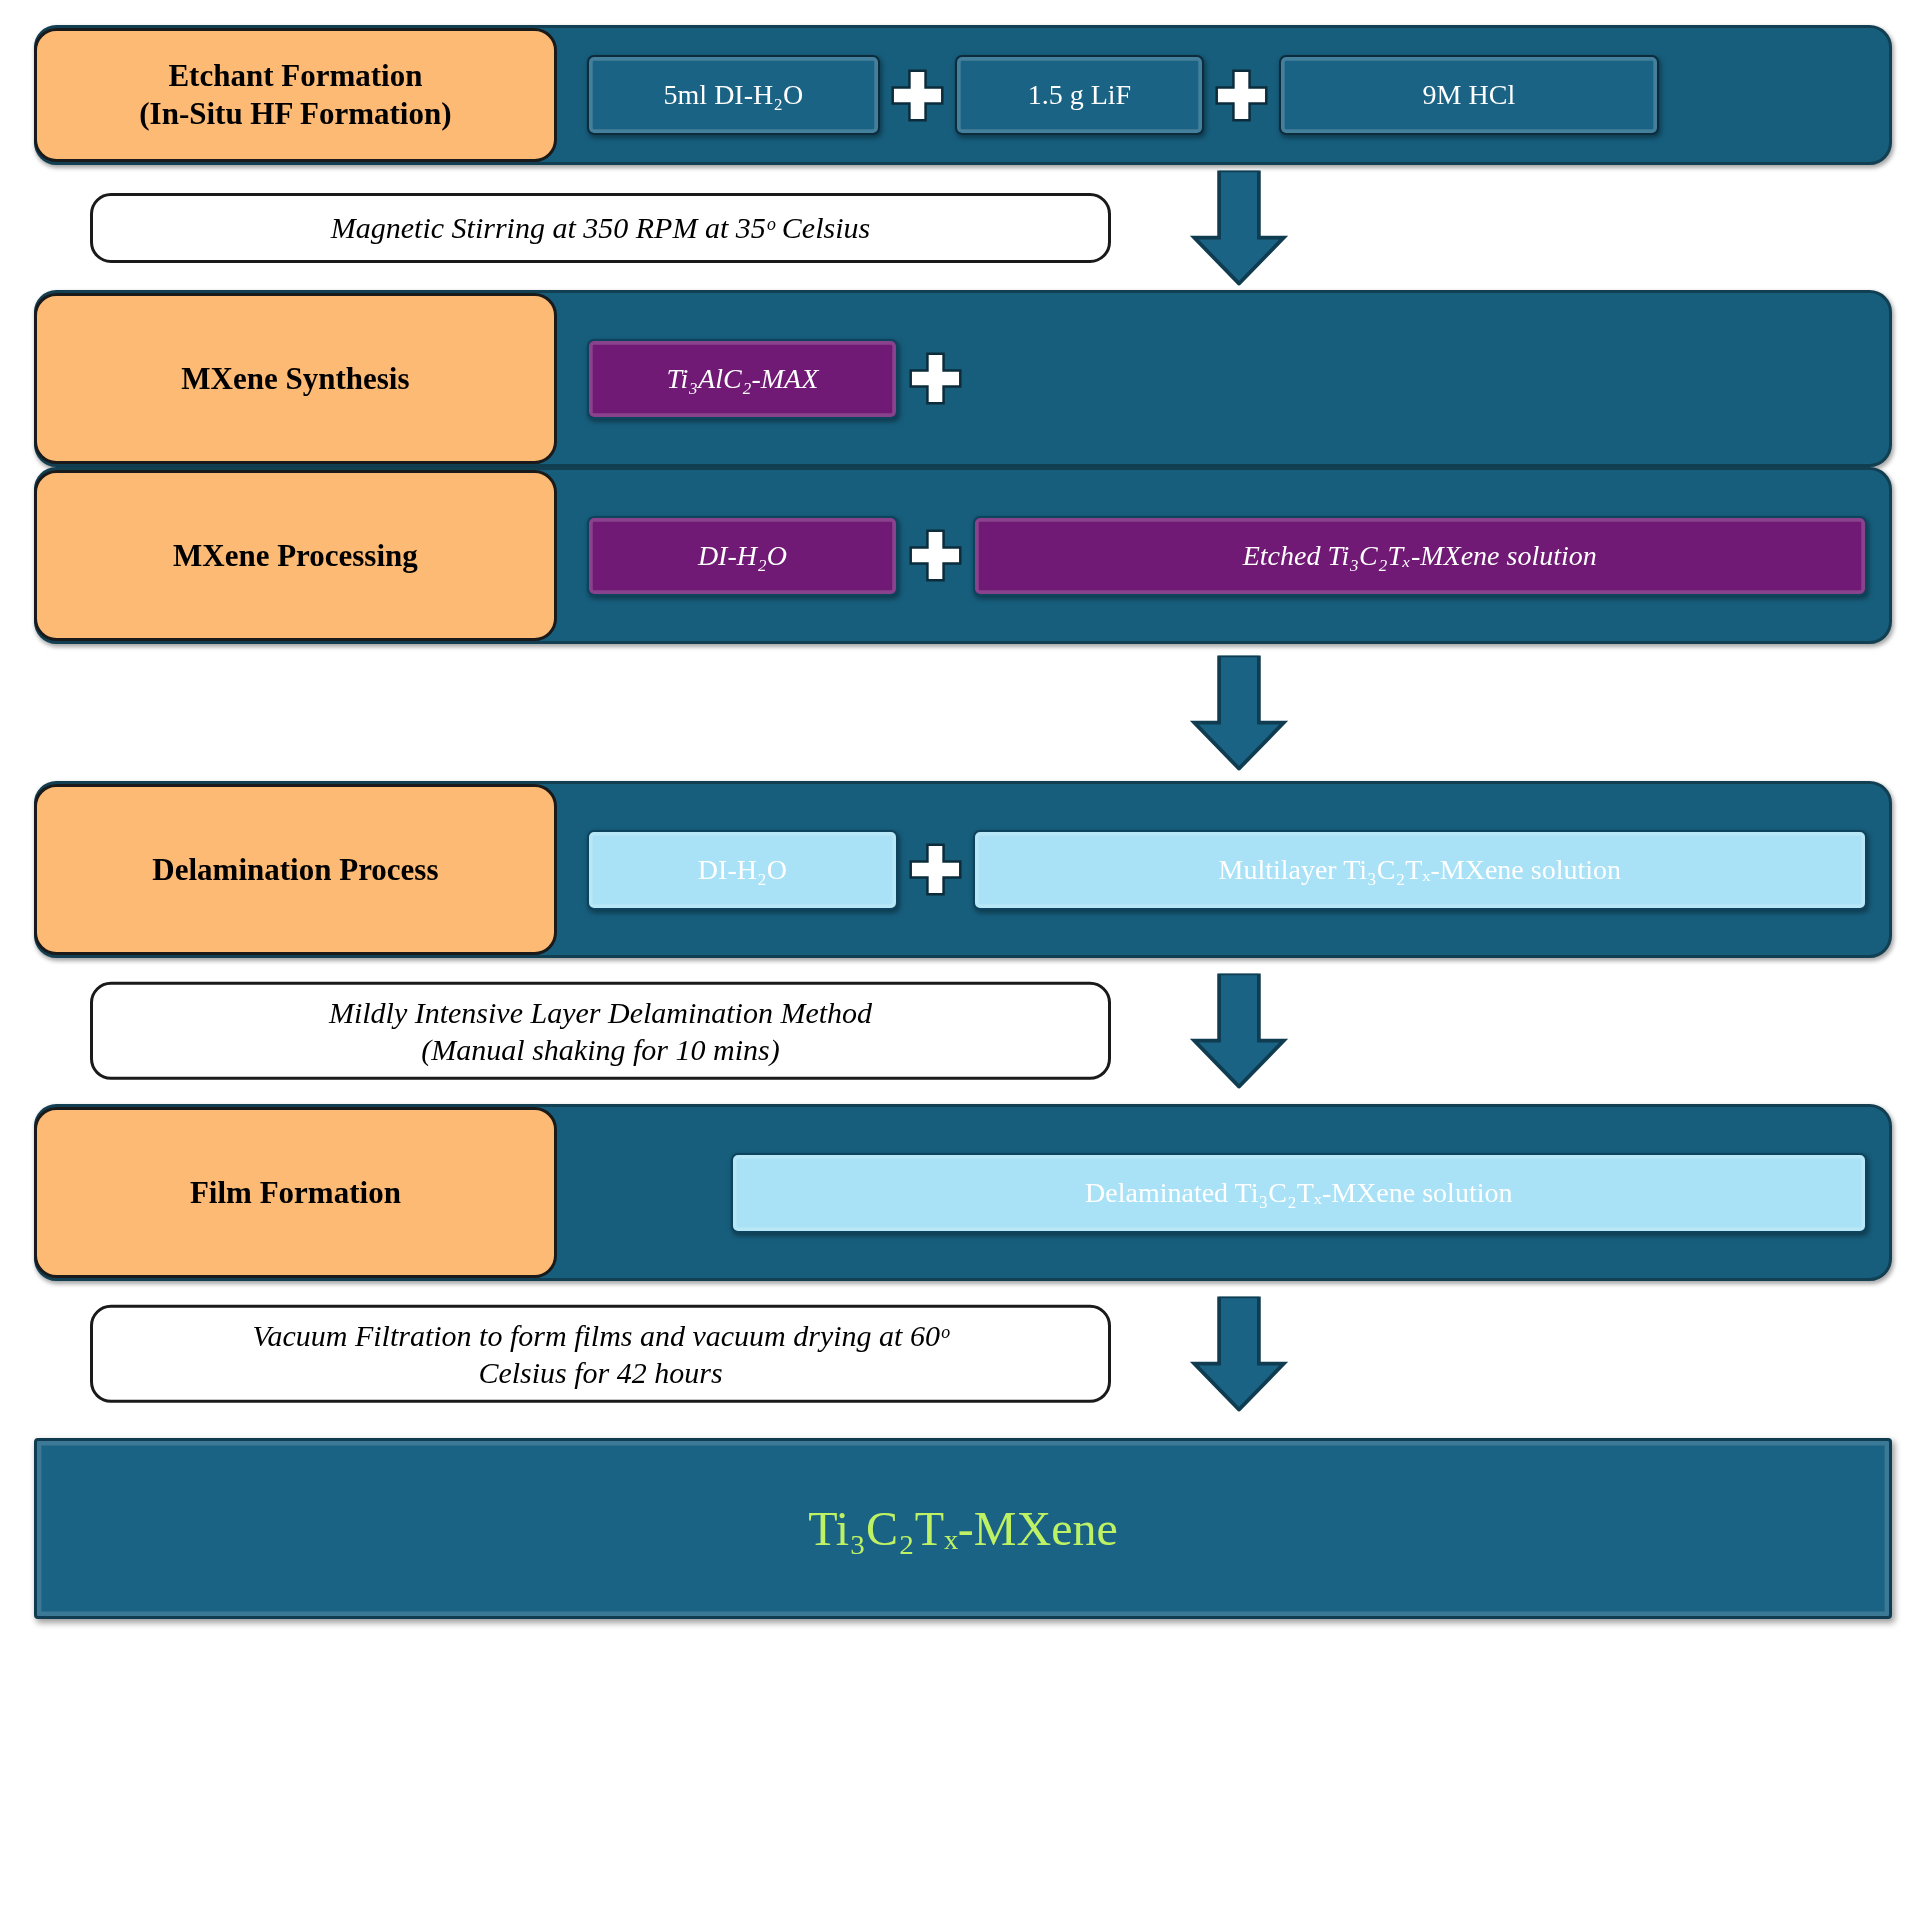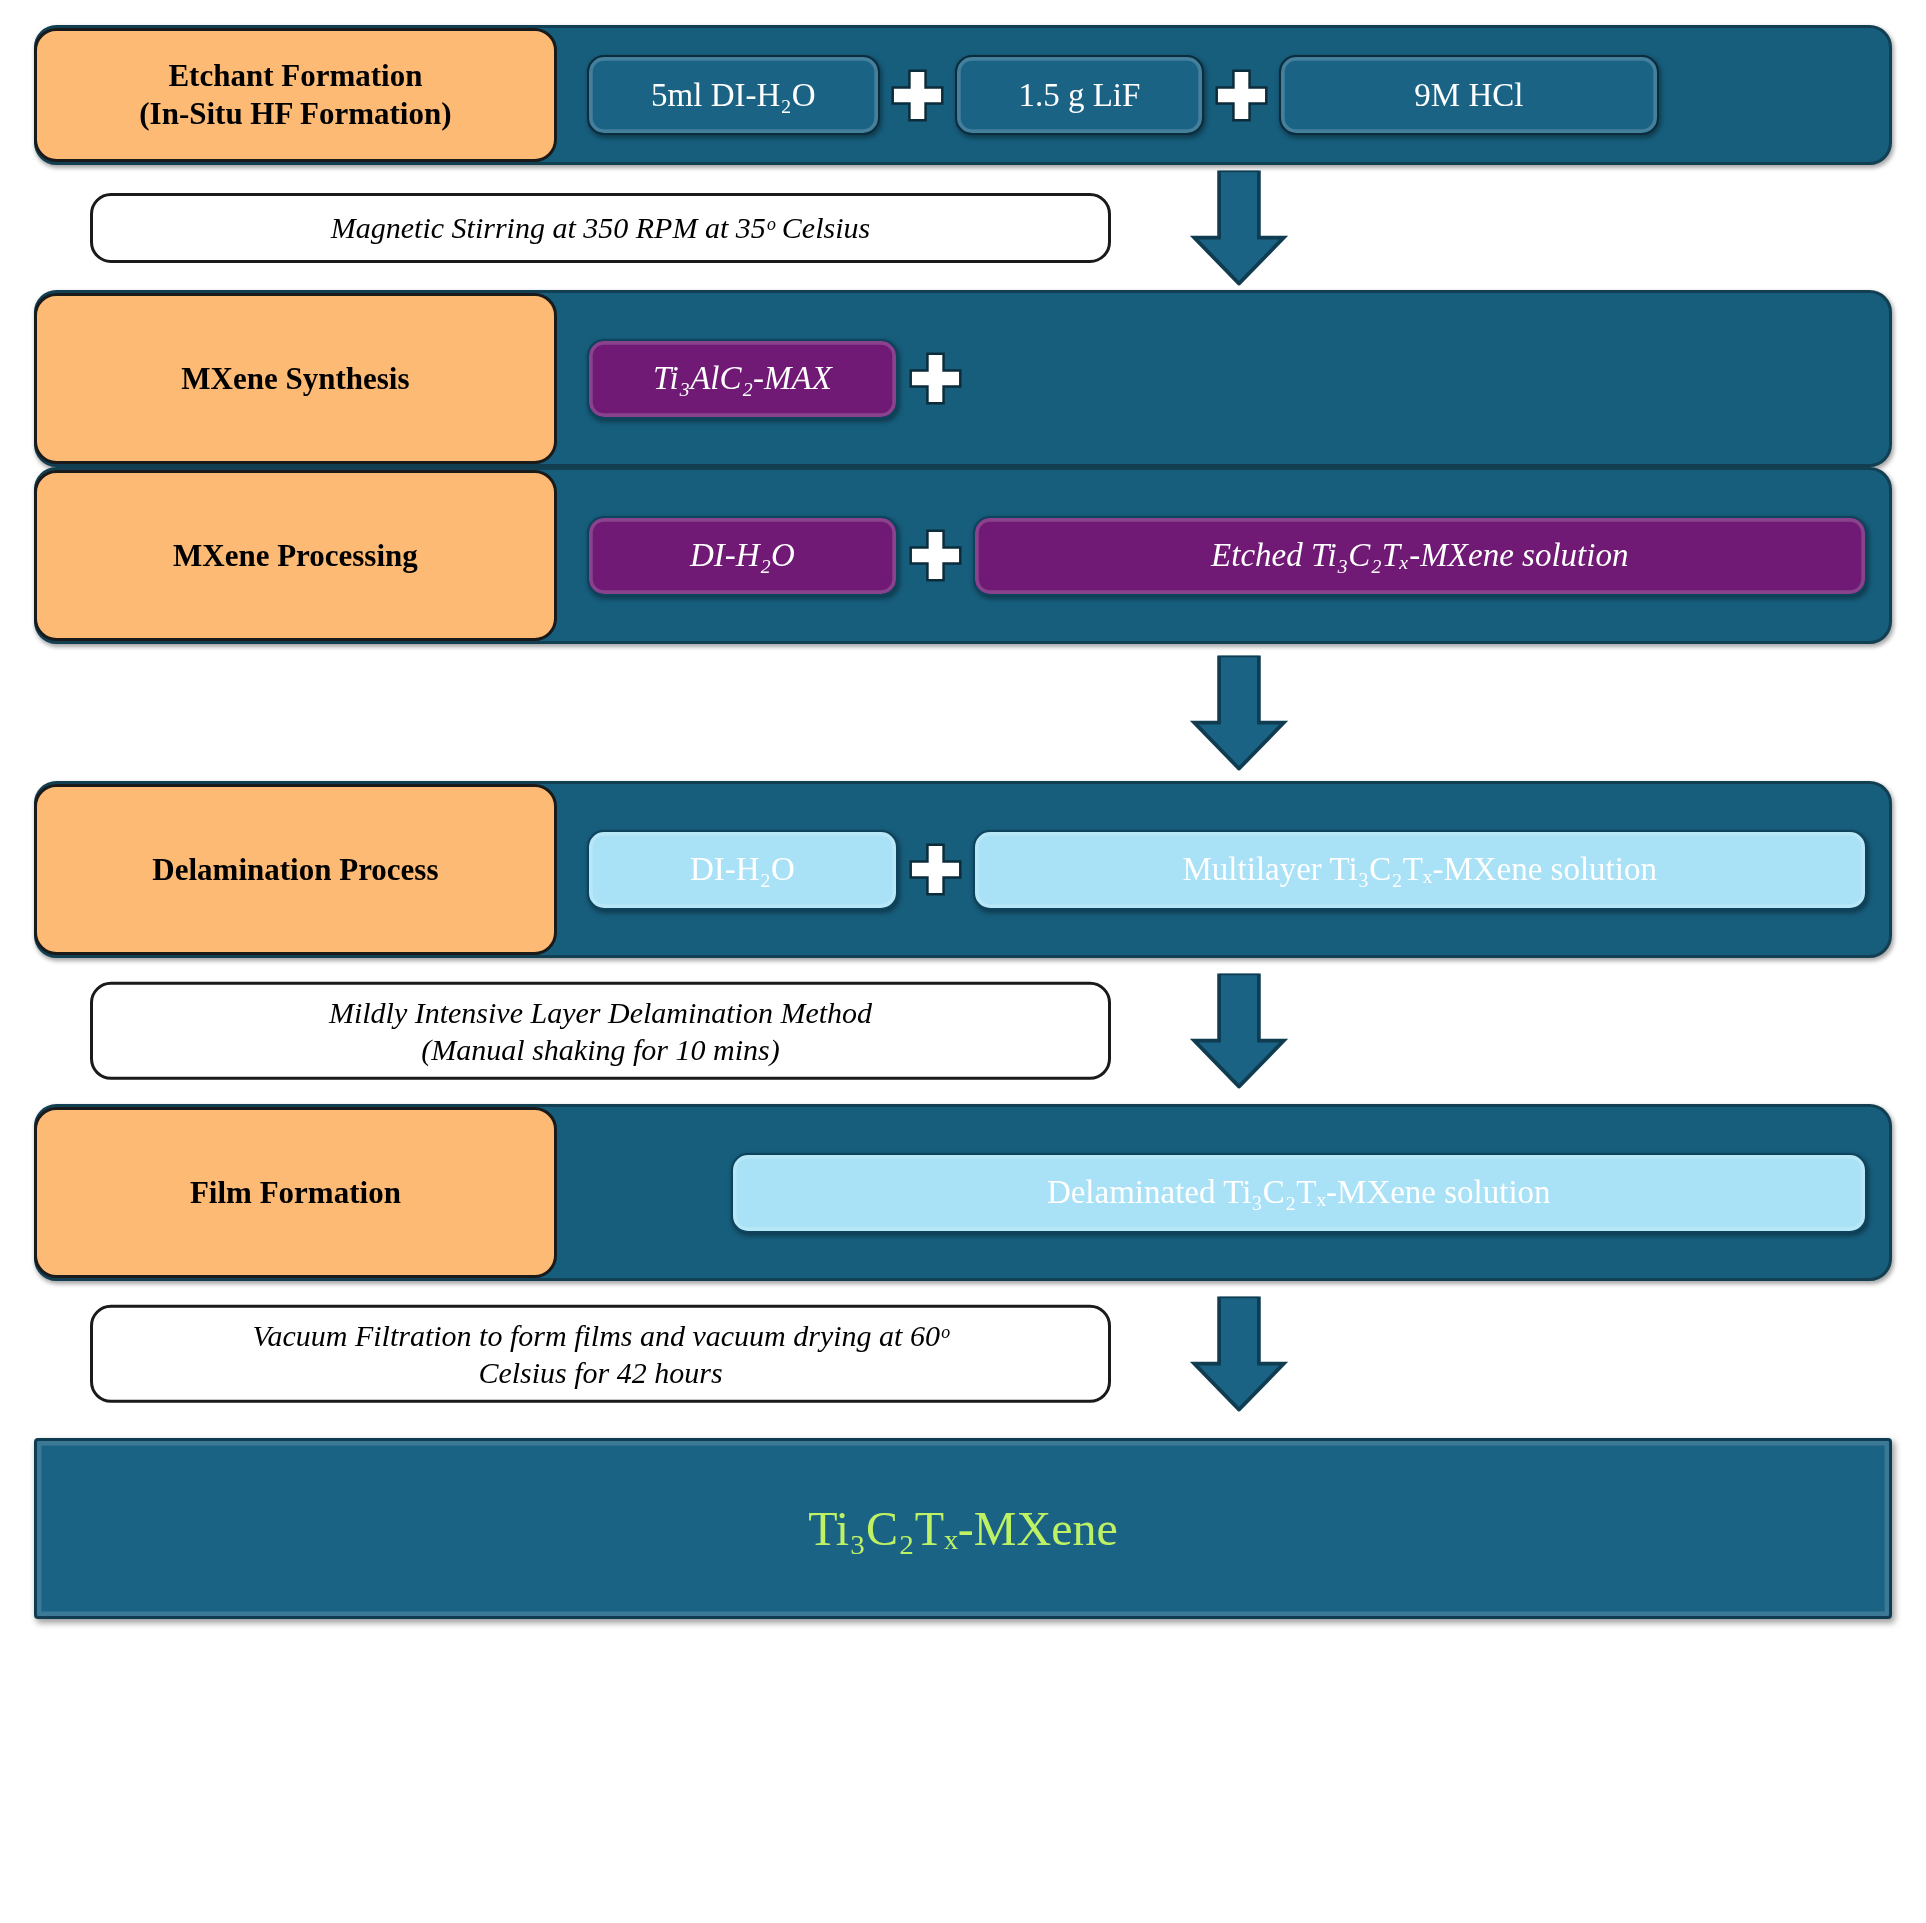--- a/index.html
+++ b/index.html
@@ -62,27 +62,27 @@
     display: flex;
     align-items: center;
     padding: 0 22.4px 0 30px;
     gap: 0px;
   }
 
   
   .chip {
     box-sizing: border-box;
     border: 2.5px solid #0d3purple;
-    border-radius: 17px;
+    border-radius: 7px;
     display: flex;
     align-items: center;
     justify-content: center;
     text-align: center;
     color: #ffffff;
-    font-size: 33px;
+    font-size: 28px;
     min-height: 80px;
     padding: 6.2px 11.2px;
     box-shadow: inset 0 0 0 3.7px rgba(255,255,255,0.18), 1.9px 2.5px 5px rgba(0,0,0,0.38);
   }
   .chip.dark {
     background: #1b6385;
     border: 2.5px solid #0c2c3c;
     color: #ffffff;
   }
   .chip.cyan {

